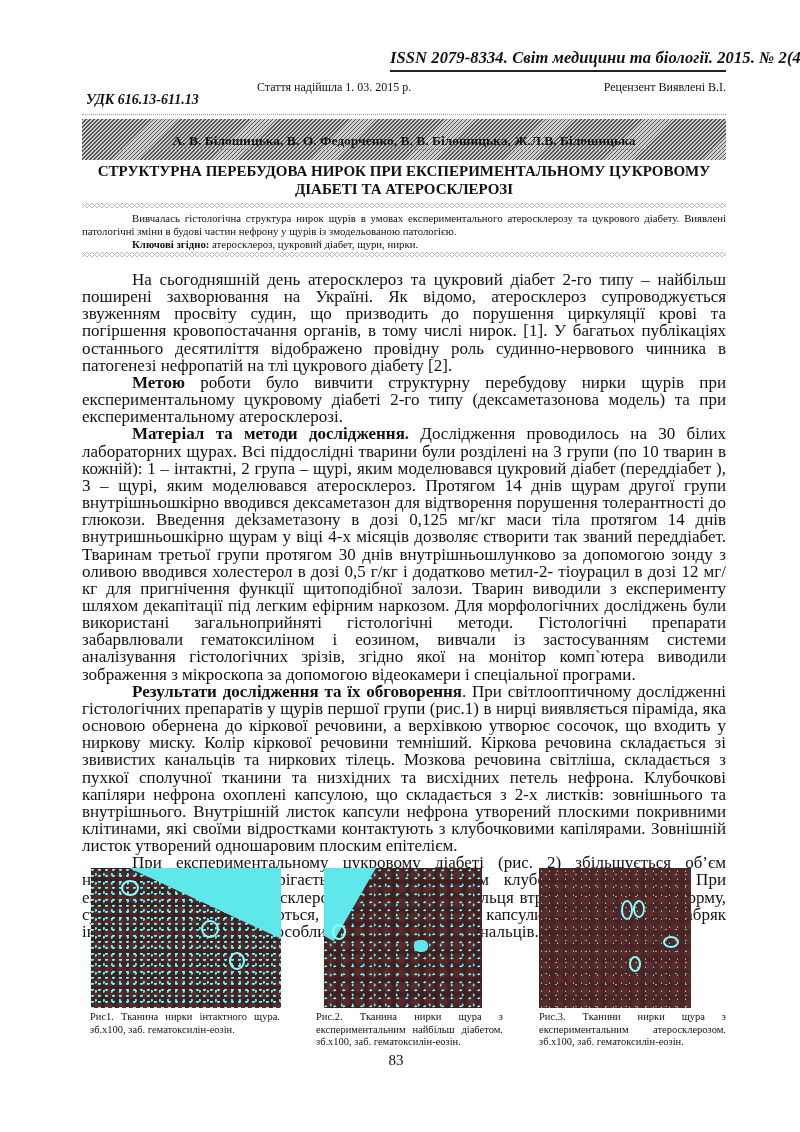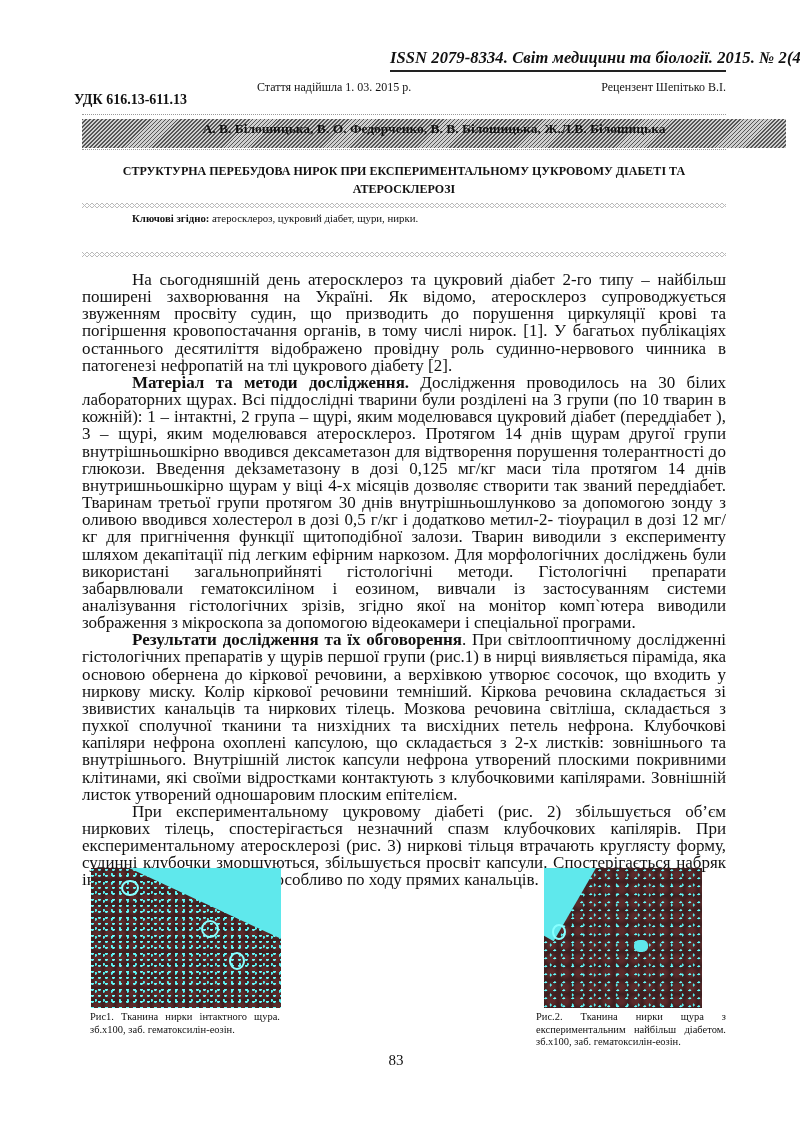--- a/index.html
+++ b/index.html
@@ -5,32 +5,32 @@
   html, body { margin: 0; padding: 0; background: #ffffff; }
   body { width: 800px; height: 1132px; position: relative; overflow: hidden;
          font-family: "Liberation Serif", serif; color: #111; }
   .abs { position: absolute; }
   .journal-header { left: 390px; top: 48px; width: 336px; text-align: right;
     font-style: italic; font-weight: bold; font-size: 16.5px; padding-bottom: 2px;
     border-bottom: 2px solid #222; letter-spacing: 0.1px; white-space: nowrap; }
   .meta-line { top: 80px; font-size: 12px; }
   .received { left: 257px; }
   .reviewer { right: 74px; }
-  .udc { left: 74px; top: 92px; font-weight: bold; font-size: 14px; }
-  .hatch-band { left: 82px; top: 119px; width: 704px; height: 25px;
+  .udc { left: 86px; top: 92px; font-weight: bold; font-size: 14px; font-style: italic; }
+  .hatch-band { left: 82px; top: 119px; width: 644px; height: 25px;
     background: repeating-linear-gradient(135deg, #555 0 1.2px, #cfcfcf 1.2px 2.8px);
     text-align: center; font-weight: bold; font-size: 13.5px; line-height: 12.5px;
-    color: #111; padding-top: 4px; }
+    color: #111; padding-top: 16px; }
   .dash-line { left: 82px; width: 644px; height: 0; border-top: 1px dotted #9a9a9a; }
   .zigzag { left: 82px; width: 644px; height: 5px;
     background:
       linear-gradient(135deg, transparent 0 45%, #bbb 45% 55%, transparent 55%) 0 0/5px 5px repeat-x,
       linear-gradient(45deg, transparent 0 45%, #bbb 45% 55%, transparent 55%) 0 0/5px 5px repeat-x; }
   .article-title { left: 82px; top: 162px; width: 644px; text-align: center;
-    font-weight: bold; font-size: 12px; line-height: 18px; }
+    font-weight: bold; font-size: 15px; line-height: 18px; }
   .abstract { left: 82px; top: 212px; width: 644px; font-size: 10.8px; line-height: 13px; text-align: justify; }
   .abstract p { margin: 0; }
   .indent { text-indent: 50px; }
   .body-text { left: 82px; top: 271px; width: 644px; font-size: 17px; line-height: 17.15px; text-align: justify; }
   .body-text p { margin: 0; text-indent: 50px; }
   .figures { left: 82px; top: 868px; width: 644px; display: flex; justify-content: space-between; gap: 28px; }
   .figure { width: 198px; }
   .figure .img { width: 190px; height: 140px; margin-left: 8px; position: relative; overflow: hidden; }
   .fig1 .img { margin-left: 9px; }
   .fig2 .img { width: 158px; margin-left: 16px; }
@@ -52,39 +52,41 @@
       radial-gradient(circle at 50% 50%, #5a2c2c 0 30%, transparent 70%);
     background-size: 8px 8px, 10px 11px, 13px 13px; }
   .bg-cyan { position: absolute; background: #5fe8ec; }
   .ring { position: absolute; border: 2px solid #8ff; border-radius: 50%; }
 </style>
 </head>
 <body>
 
 <div class="abs journal-header">ISSN 2079-8334. Світ медицини та біології. 2015. № 2(49)</div>
 <div class="abs meta-line received">Стаття надійшла 1. 03. 2015 р.</div>
-<div class="abs meta-line reviewer">Рецензент Шепітько В.І.</div>
+<div class="abs meta-line reviewer">Рецензент Виявлені В.І.</div>
 <div class="abs udc">УДК 616.13-611.13</div>
 
 <div class="abs dash-line" style="top:114px"></div>
 <div class="abs hatch-band">
   <div>А. В. Білошицька, В. О. Федорченко, В. В. Білошицька, Ж.Л.В. Білошицька</div>
 </div>
 <div class="abs dash-line" style="top:149px"></div>
 
 <div class="abs article-title">СТРУКТУРНА ПЕРЕБУДОВА НИРОК ПРИ ЕКСПЕРИМЕНТАЛЬНОМУ ЦУКРОВОМУ ДІАБЕТІ ТА АТЕРОСКЛЕРОЗІ</div>
 
 <div class="abs zigzag" style="top:203px"></div>
 <div class="abs abstract">
+  <p class="indent">Вивчалась гістологічна структура нирок щурів в умовах експериментального атеросклерозу та цукрового діабету. Виявлені патологічні зміни в будові частин нефрону у щурів із змодельованою патологією.</p>
   <p class="indent"><b>Ключові згідно:</b><span> атеросклероз, цукровий діабет, щури, нирки.</span></p>
 </div>
 <div class="abs zigzag" style="top:252px"></div>
 
 <div class="abs body-text">
   <p>На сьогодняшній день атеросклероз та цукровий діабет 2-го типу – найбільш поширені захворювання на Україні. Як відомо, атеросклероз супроводжується звуженням просвіту судин, що призводить до порушення циркуляції крові та погіршення кровопостачання органів, в тому числі нирок. [1]. У багатьох публікаціях останнього десятиліття відображено провідну роль судинно-нервового чинника в патогенезі нефропатій на тлі цукрового діабету [2].</p>
+  <p><b>Метою</b><span> роботи було вивчити структурну перебудову нирки щурів при експериментальному цукровому діабеті 2-го типу (дексаметазонова модель) та при експериментальному атеросклерозі.</span></p>
   <p><b>Матеріал та методи дослідження.</b><span> Дослідження проводилось на 30 білих лабораторних щурах. Всі піддослідні тварини були розділені на 3 групи (по 10 тварин в кожній): 1 – інтактні, 2 група – щурі, яким моделювався цукровий діабет (переддіабет ), 3 – щурі, яким моделювався атеросклероз. Протягом 14 днів щурам другої групи внутрішньошкірно вводився дексаметазон для відтворення порушення толерантності до глюкози. Введення деkзаметазону в дозі 0,125 мг/кг маси тіла протягом 14 днів внутришньошкірно щурам у віці 4-х місяців дозволяє створити так званий переддіабет. Тваринам третьої групи протягом 30 днів внутрішньошлунково за допомогою зонду з оливою вводився холестерол в дозі 0,5 г/кг і додатково метил-2- тіоурацил в дозі 12 мг/кг для пригнічення функції щитоподібної залози. Тварин виводили з експерименту шляхом декапітації під легким ефірним наркозом. Для морфологічних досліджень були використані загальноприйняті гістологічні методи. Гістологічні препарати забарвлювали гематоксиліном і еозином, вивчали із застосуванням системи аналізування гістологічних зрізів, згідно якої на монітор комп`ютера виводили зображення з мікроскопа за допомогою відеокамери і спеціальної програми.</span></p>
   <p><b>Результати дослідження та їх обговорення</b><span>. При світлооптичному дослідженні гістологічних препаратів у щурів першої групи (рис.1) в нирці виявляється піраміда, яка основою обернена до кіркової речовини, а верхівкою утворює сосочок, що входить у ниркову миску. Колір кіркової речовини темніший. Кіркова речовина складається зі звивистих канальців та ниркових тілець. Мозкова речовина світліша, складається з пухкої сполучної тканини та низхідних та висхідних петель нефрона. Клубочкові капіляри нефрона охоплені капсулою, що складається з 2-х листків: зовнішнього та внутрішнього. Внутрішній листок капсули нефрона утворений плоскими покривними клітинами, які своїми відростками контактують з клубочковими капілярами. Зовнішній листок утворений одношаровим плоским епітелієм.</span></p>
   <p>При експериментальному цукровому діабеті (рис. 2) збільшується об’єм ниркових тілець, спостерігається незначний спазм клубочкових капілярів. При експериментальному атеросклерозі (рис. 3) ниркові тільця втрачають круглясту форму, судинні клубочки зморщуються, збільшується просвіт капсули. Спостерігається набряк інтерстиціальної тканини, особливо по ходу прямих канальців.</p>
 </div>
 
 <div class="abs figures">
   <div class="figure fig1">
     <div class="img tissue dense">
       <div class="bg-cyan" style="right:-30px;top:-60px;width:170px;height:100px;transform:rotate(25deg);"></div>
       <div class="ring" style="left:30px;top:12px;width:14px;height:12px;"></div>
@@ -94,15 +96,24 @@
     <div class="caption">Рис1. Тканина нирки інтактного щура. зб.х100, заб. гематоксилін-еозін.</div>
   </div>
   <div class="figure fig2">
     <div class="img tissue">
       <div class="bg-cyan" style="left:-40px;top:-40px;width:80px;height:100px;transform:rotate(30deg);"></div>
       <div class="bg-cyan" style="left:90px;top:72px;width:14px;height:12px;border-radius:40%;"></div>
       <div class="ring" style="left:8px;top:56px;width:10px;height:12px;"></div>
     </div>
     <div class="caption">Рис.2. Тканина нирки щура з експериментальним найбільш діабетом. зб.х100, заб. гематоксилін-еозін.</div>
   </div>
+  <div class="figure fig3">
+    <div class="img tissue sparse">
+      <div class="ring" style="left:82px;top:32px;width:8px;height:16px;"></div>
+      <div class="ring" style="left:94px;top:32px;width:8px;height:14px;"></div>
+      <div class="ring" style="left:124px;top:68px;width:12px;height:8px;"></div>
+      <div class="ring" style="left:90px;top:88px;width:8px;height:12px;"></div>
+    </div>
+    <div class="caption">Рис.3. Тканини нирки щура з експериментальним атеросклерозом. зб.х100, заб. гематоксилін-еозін.</div>
+  </div>
 </div>
 
 <div class="abs page-number">83</div>
 
 </body></html>

